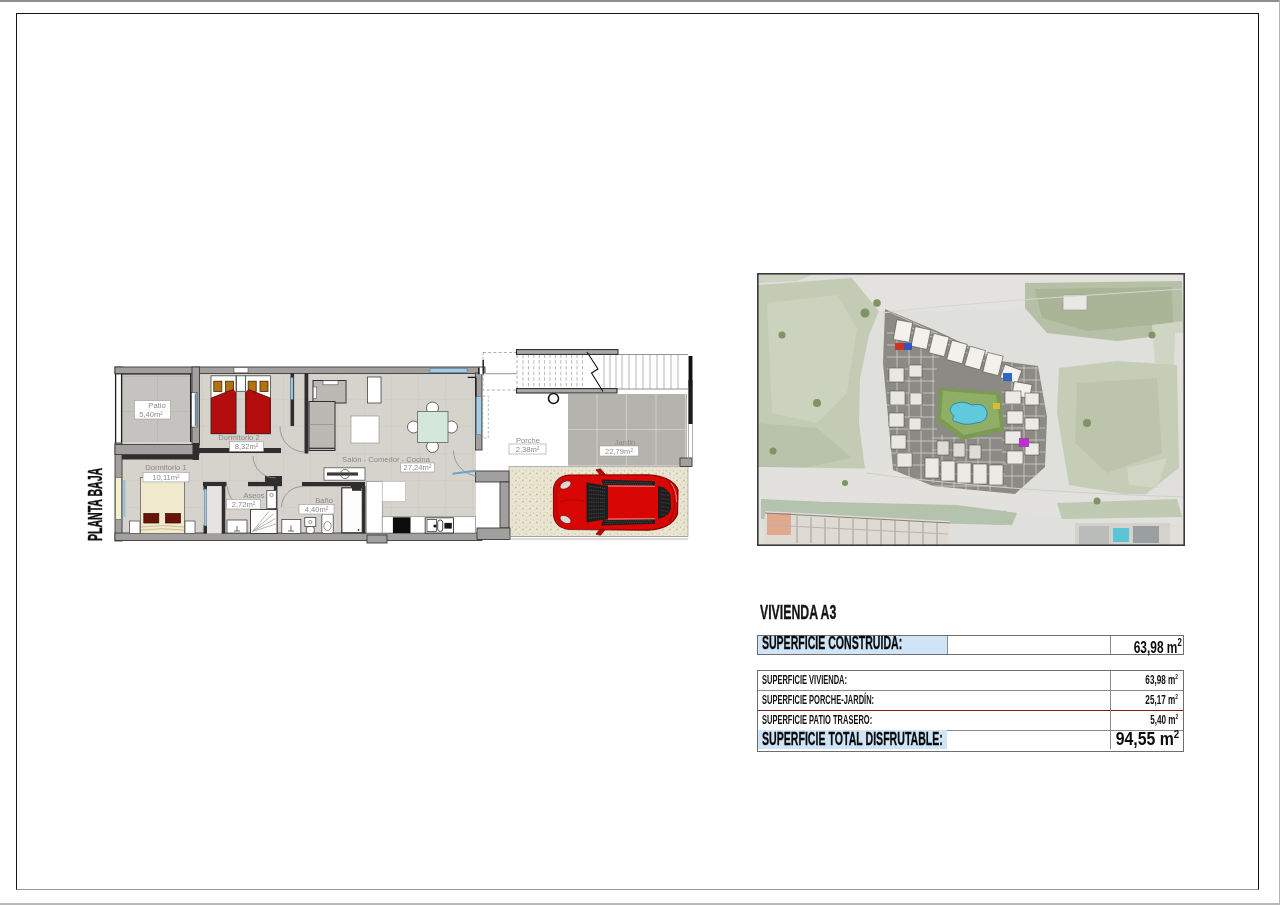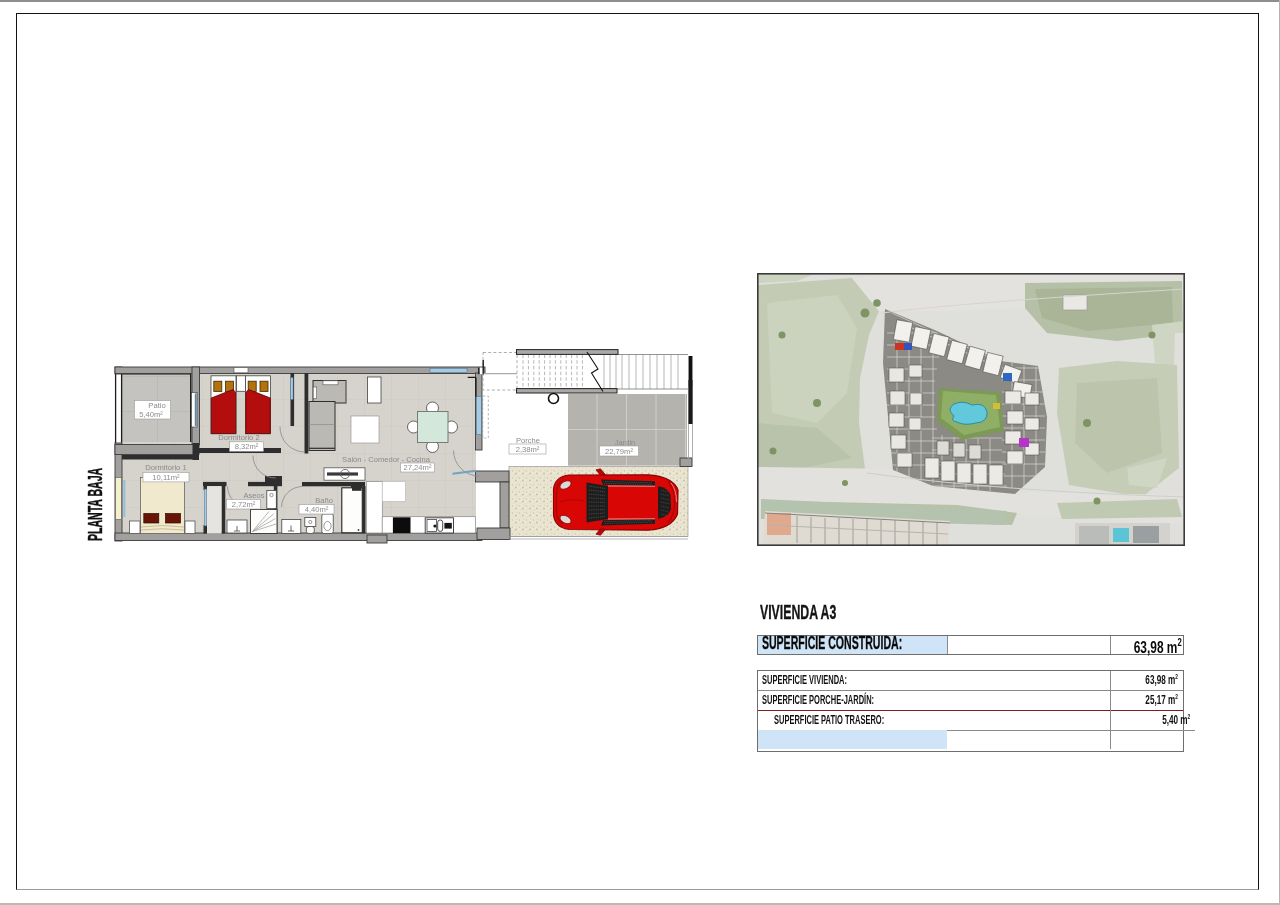--- a/index.html
+++ b/index.html
@@ -531,21 +531,25 @@
   <div class="abs" style="left:0;top:0;width:425px;height:19.7px;border-bottom:1px solid #8a8a8a">
     <span class="abs" style="left:4px;top:50%;transform:translateY(-50%) scaleX(.60);transform-origin:0 50%;font-size:12.5px;font-weight:bold;color:#111;white-space:nowrap">SUPERFICIE VIVIENDA:</span>
     <span class="abs" style="right:5px;top:50%;transform:translateY(-50%) scaleX(.68);transform-origin:100% 50%;font-size:12px;font-weight:bold;color:#111;white-space:nowrap">63,98 m<sup style="font-size:7px">2</sup></span>
   </div>
 
   <div class="abs" style="left:0;top:19.7px;width:425px;height:19.7px;border-bottom:1px solid #7f1d1d">
     <span class="abs" style="left:4px;top:50%;transform:translateY(-50%) scaleX(.60);transform-origin:0 50%;font-size:12.5px;font-weight:bold;color:#111;white-space:nowrap">SUPERFICIE PORCHE-JARDÍN:</span>
     <span class="abs" style="right:5px;top:50%;transform:translateY(-50%) scaleX(.68);transform-origin:100% 50%;font-size:12px;font-weight:bold;color:#111;white-space:nowrap">25,17 m<sup style="font-size:7px">2</sup></span>
   </div>
 
-  <div class="abs" style="left:12px;top:39.4px;width:425px;height:19.7px;border-bottom:1px solid #8a8a8a">
+  <div class="abs" style="left:0;top:39.4px;width:425px;height:19.7px;border-bottom:1px solid #8a8a8a">
     <span class="abs" style="left:4px;top:50%;transform:translateY(-50%) scaleX(.60);transform-origin:0 50%;font-size:12.5px;font-weight:bold;color:#111;white-space:nowrap">SUPERFICIE PATIO TRASERO:</span>
     <span class="abs" style="right:5px;top:50%;transform:translateY(-50%) scaleX(.68);transform-origin:100% 50%;font-size:12px;font-weight:bold;color:#111;white-space:nowrap">5,40 m<sup style="font-size:7px">2</sup></span>
   </div>
 
   <div class="abs" style="left:352px;top:0;width:1px;height:78.5px;background:#8a8a8a"></div>
 
   <div class="abs" style="left:0;top:59.1px;width:189px;height:19.4px;background:#cfe4f6"></div>
+  <div class="abs" style="left:0;top:59.1px;width:425px;height:19.4px">
+    <span class="abs" style="left:4px;top:50%;transform:translateY(-50%) scaleX(.557);transform-origin:0 50%;font-size:19px;font-weight:bold;color:#0a0a0a;-webkit-text-stroke:.3px #0a0a0a;white-space:nowrap">SUPERFICIE TOTAL DISFRUTABLE:</span>
+    <span class="abs" style="right:4px;top:50%;transform:translateY(-50%) scaleX(.88);transform-origin:100% 50%;font-size:18px;font-weight:bold;color:#0a0a0a;white-space:nowrap">94,55 m<sup style="font-size:11px">2</sup></span>
+  </div>
 </div>
 
 </body></html>

